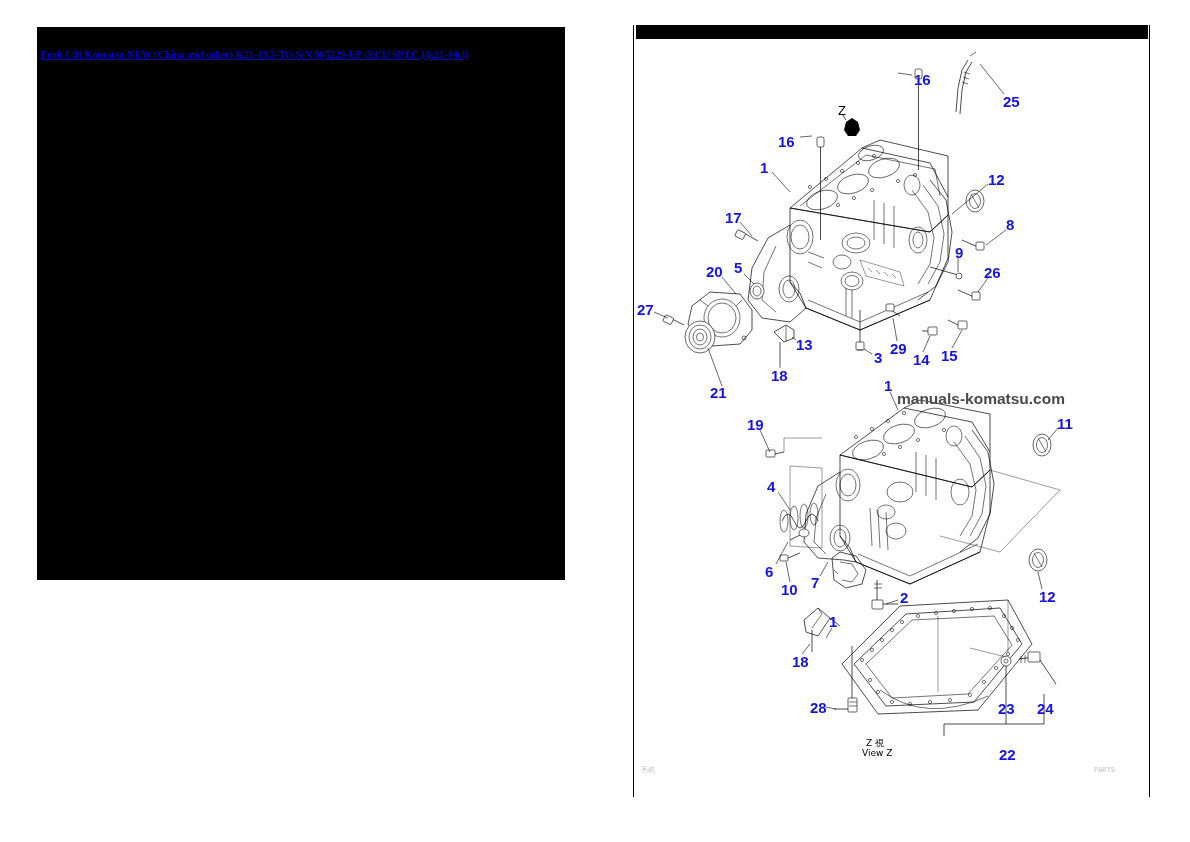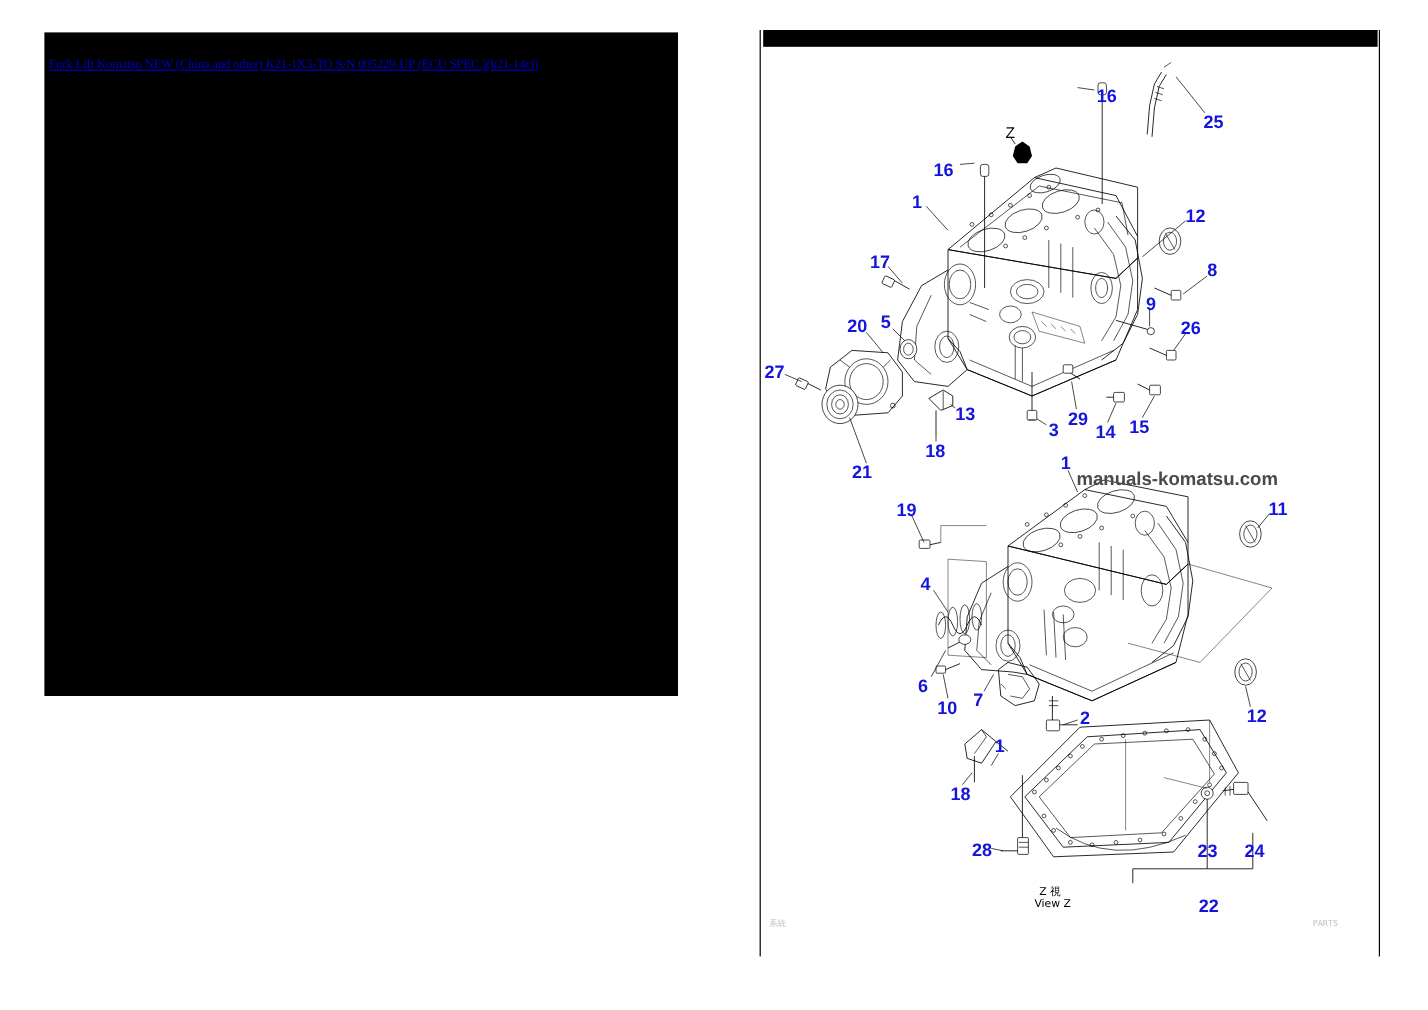--- a/index.html
+++ b/index.html
@@ -27,21 +27,21 @@
     height: 553px;
     background: #000000;
   }
   #title-link {
     position: absolute;
     left: 4px;
     top: 22px;
     color: #0000cc;
     font-family: "Liberation Serif", serif;
     font-size: 10.5px;
-    font-weight: normal;
+    font-weight: bold;
     letter-spacing: -0.1px;
     text-decoration: underline;
     white-space: nowrap;
     cursor: pointer;
     line-height: 12px;
   }
 
   
   #diagram-panel {
     position: absolute;

